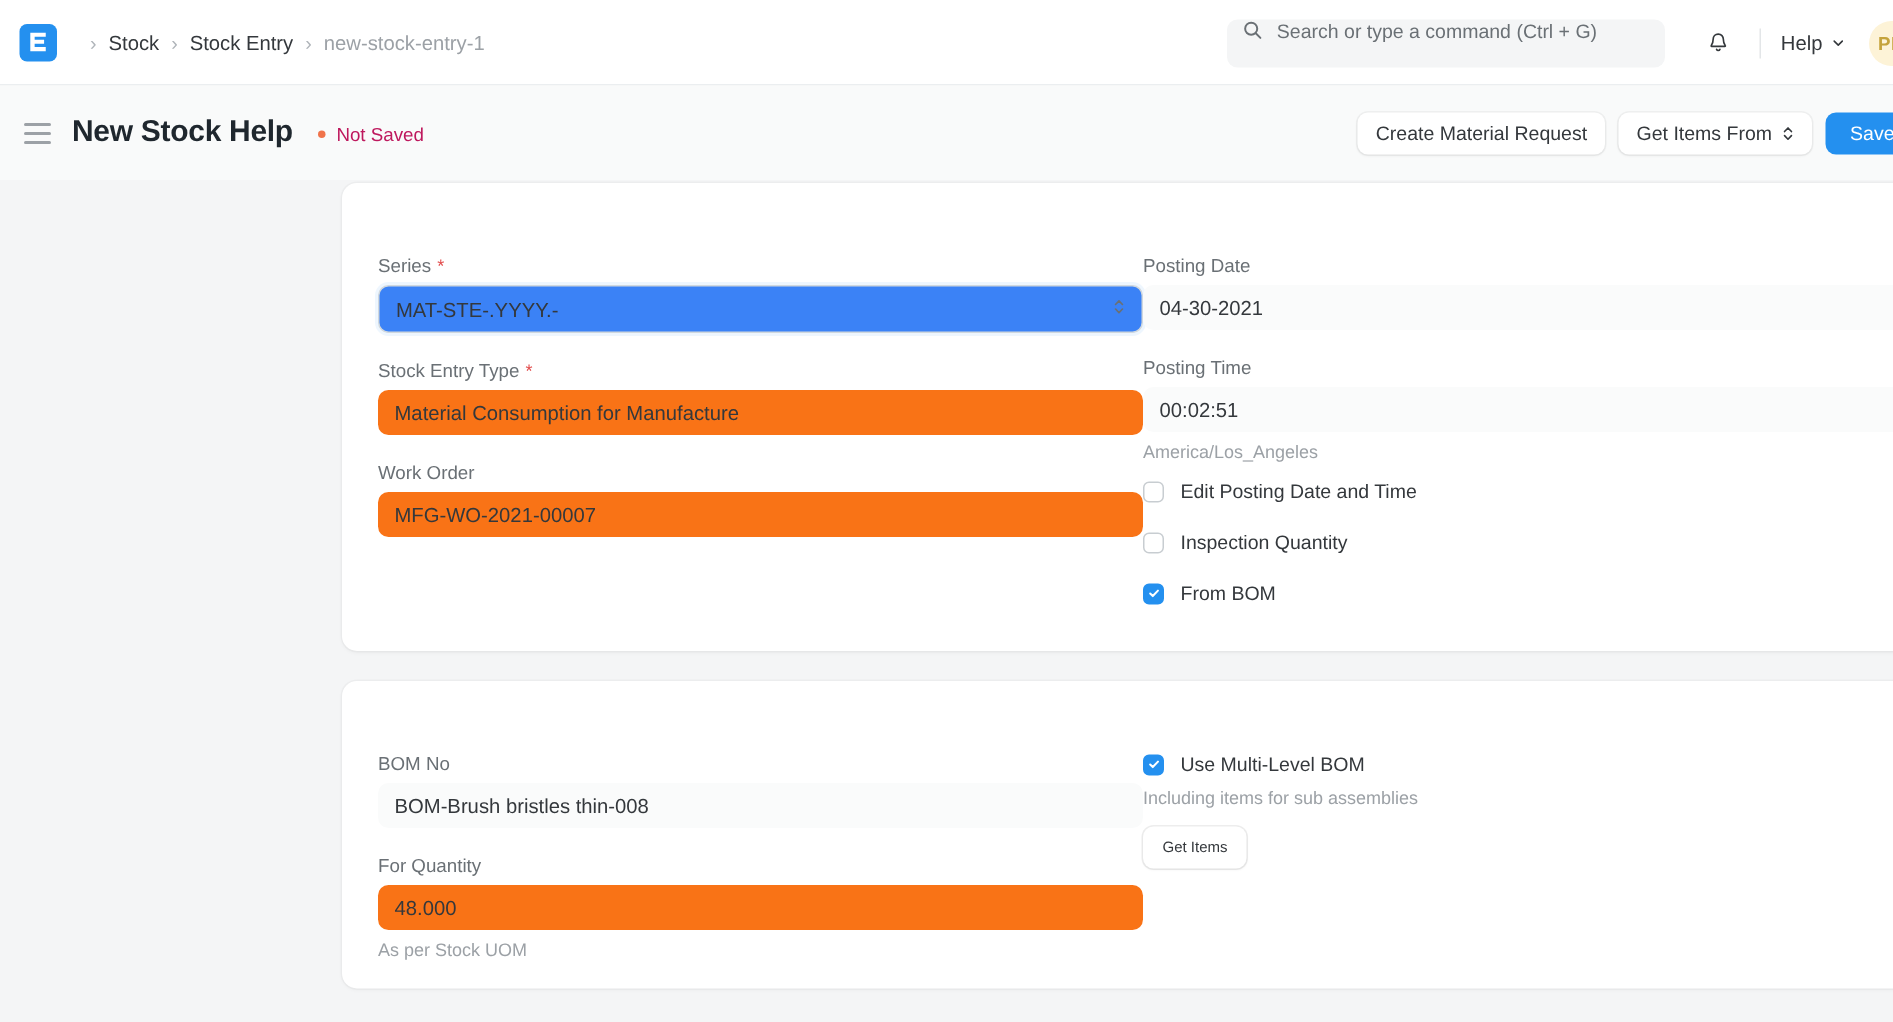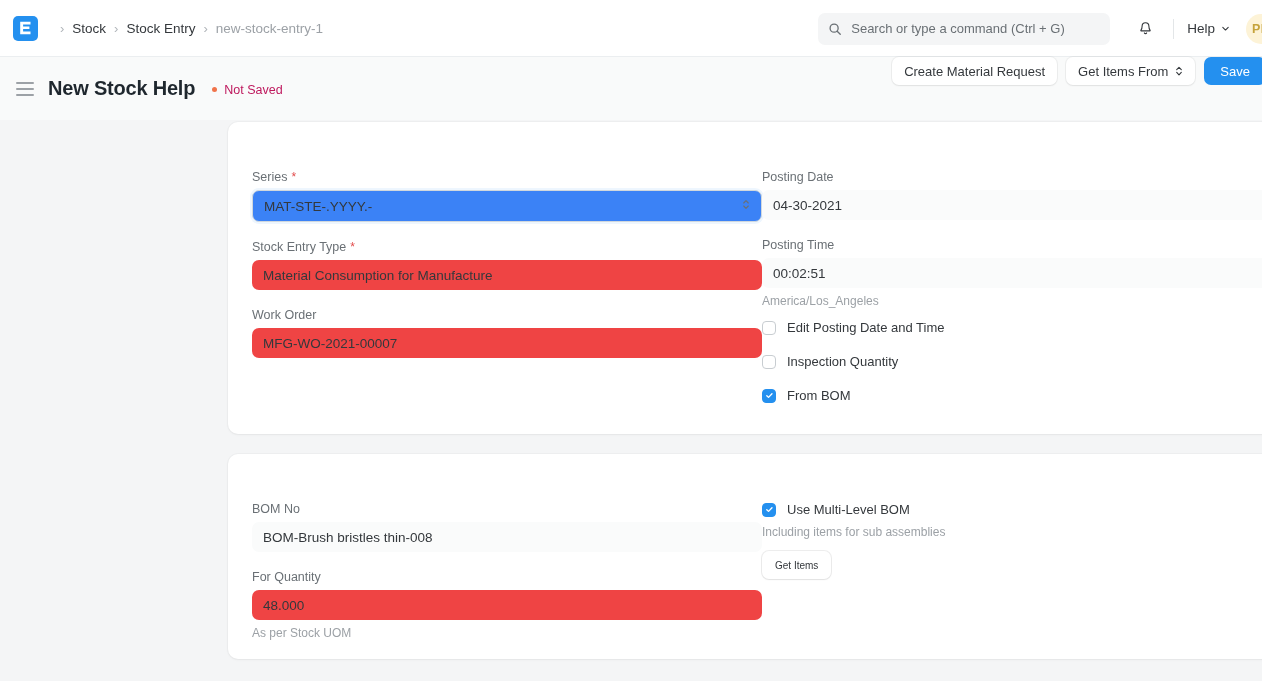--- a/index.html
+++ b/index.html
@@ -39,21 +39,21 @@
   }
   .bc-current { font-size: 13.5px; color: #9ca1a6; white-space: nowrap; }
 
   .nav-right {
     position: absolute; right: 0; top: 0; height: 57px;
     display: flex; align-items: center;
   }
   .search-box {
     width: 292px; height: 32px;
     background: #f4f5f6; border-radius: 7px;
-    display: flex; align-items: center;
+    display: flex; 
     padding: 0 10px; margin-right: 20px;
   }
   .search-box .ico { margin-right: 9px; display: flex; }
   .search-placeholder { font-size: 13px; color: #6a7075; white-space: nowrap; }
   .bell-btn {
     width: 30px; height: 30px; display: flex;
     align-items: center; justify-content: center;
     margin-right: 3px;
   }
   .nav-divider {
@@ -90,22 +90,22 @@
   }
   .indicator {
     display: flex; align-items: center; margin-left: 17px;
     font-size: 12.5px; color: #be185d; white-space: nowrap; padding-top: 2px;
   }
   .indicator .dot {
     width: 5px; height: 5px; border-radius: 50%;
     background: #f0734a; margin-right: 7px;
   }
   .head-actions {
-    position: absolute; right: 14px; top: 0; height: 63px;
-    display: flex; align-items: flex-start; gap: 9px;
+    position: absolute; right: 1px; top: 0; height: 63px;
+    display: flex; align-items: center; gap: 9px;
   }
   .btn {
     height: 28px; border-radius: 7px;
     font-size: 13px; display: inline-flex; align-items: center;
     padding: 0 12px; white-space: nowrap; border: none; cursor: pointer;
     font-family: "Liberation Sans", sans-serif;
   }
   .btn-default {
     background: #ffffff; color: #34383c;
     box-shadow: 0 0 0 1px rgba(0,0,0,.045), 0 1px 2px rgba(0,0,0,.06);
@@ -131,21 +131,21 @@
   .col { width: 510px; flex: 0 0 510px; margin-top: 28px; }
   .col-right { margin-left: 0; }
 
   .field { margin-bottom: 18px; }
   .field-label {
     font-size: 12.5px; color: #6a7075; margin-bottom: 6px;
     display: flex; align-items: center; white-space: nowrap;
   }
   .reqd { color: #e24c4c; margin-left: 4px; font-size: 12px; line-height: 1; }
   .field-control {
-    height: 30px; background: #ef4444; border-radius: 7px;
+    height: 30px; background: #f97316; border-radius: 7px;
     display: flex; align-items: center;
     padding: 0 11px;
     font-size: 13.5px; color: #34383c;
   }
   .field-control.ghost { background: #fafbfb; }
   .field-control.select-focused {
     background: #3b82f6;
     border: 1px solid #d1d8dd;
     box-shadow: 0 0 0 2px rgba(36,144,239,.08);
     justify-content: space-between;

